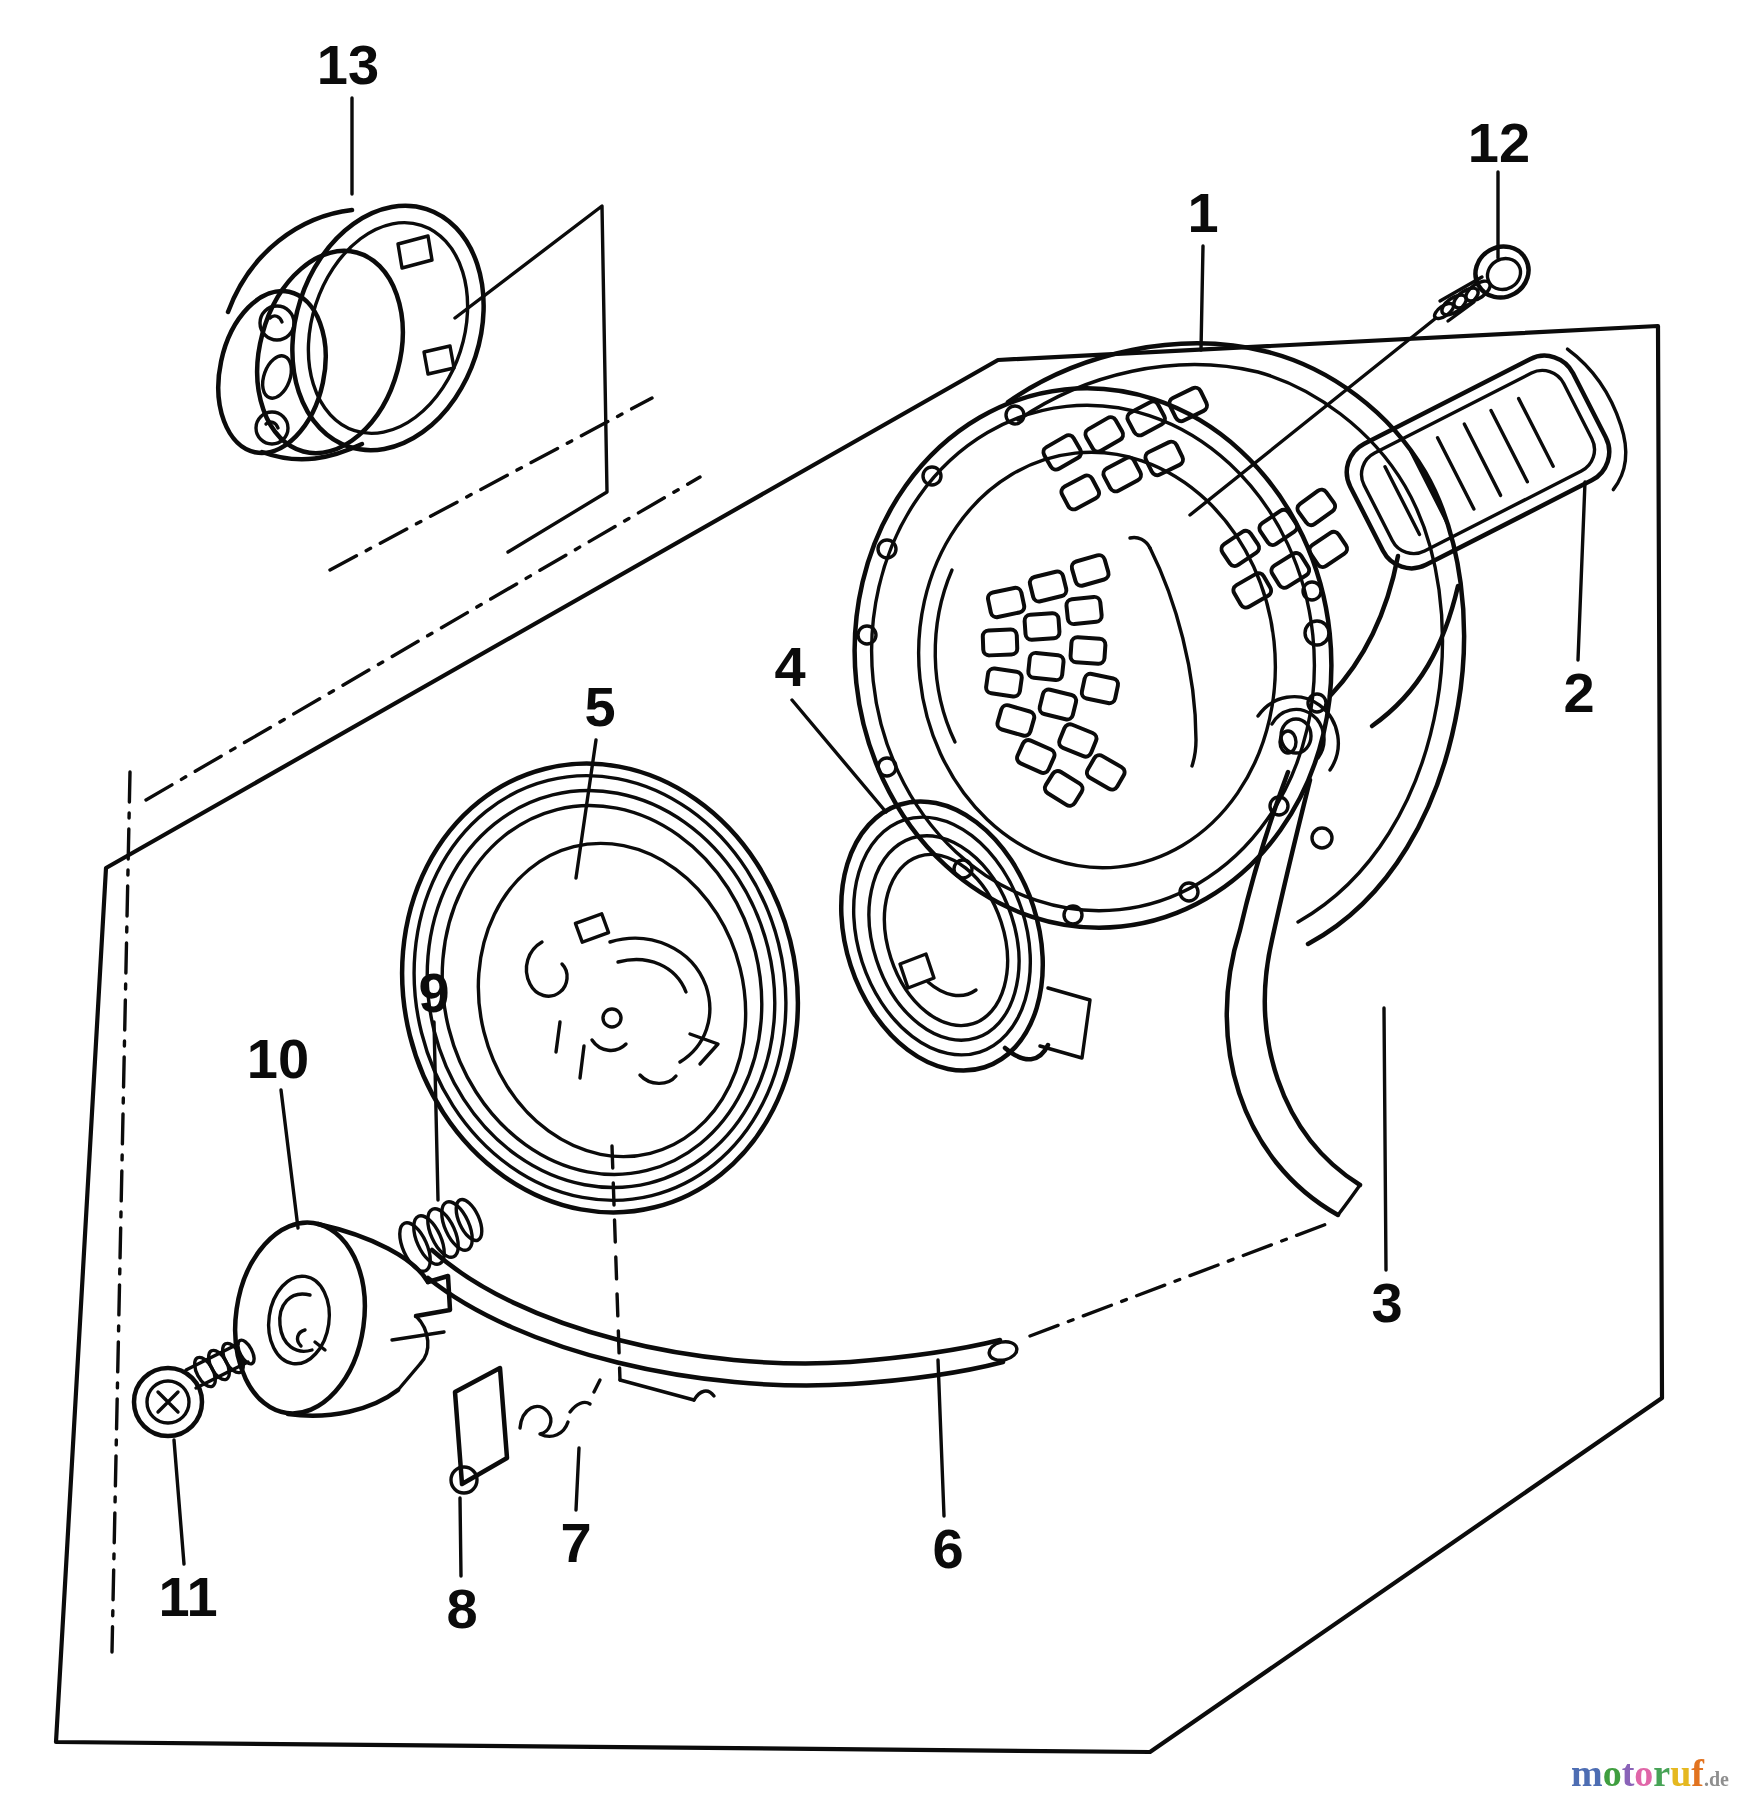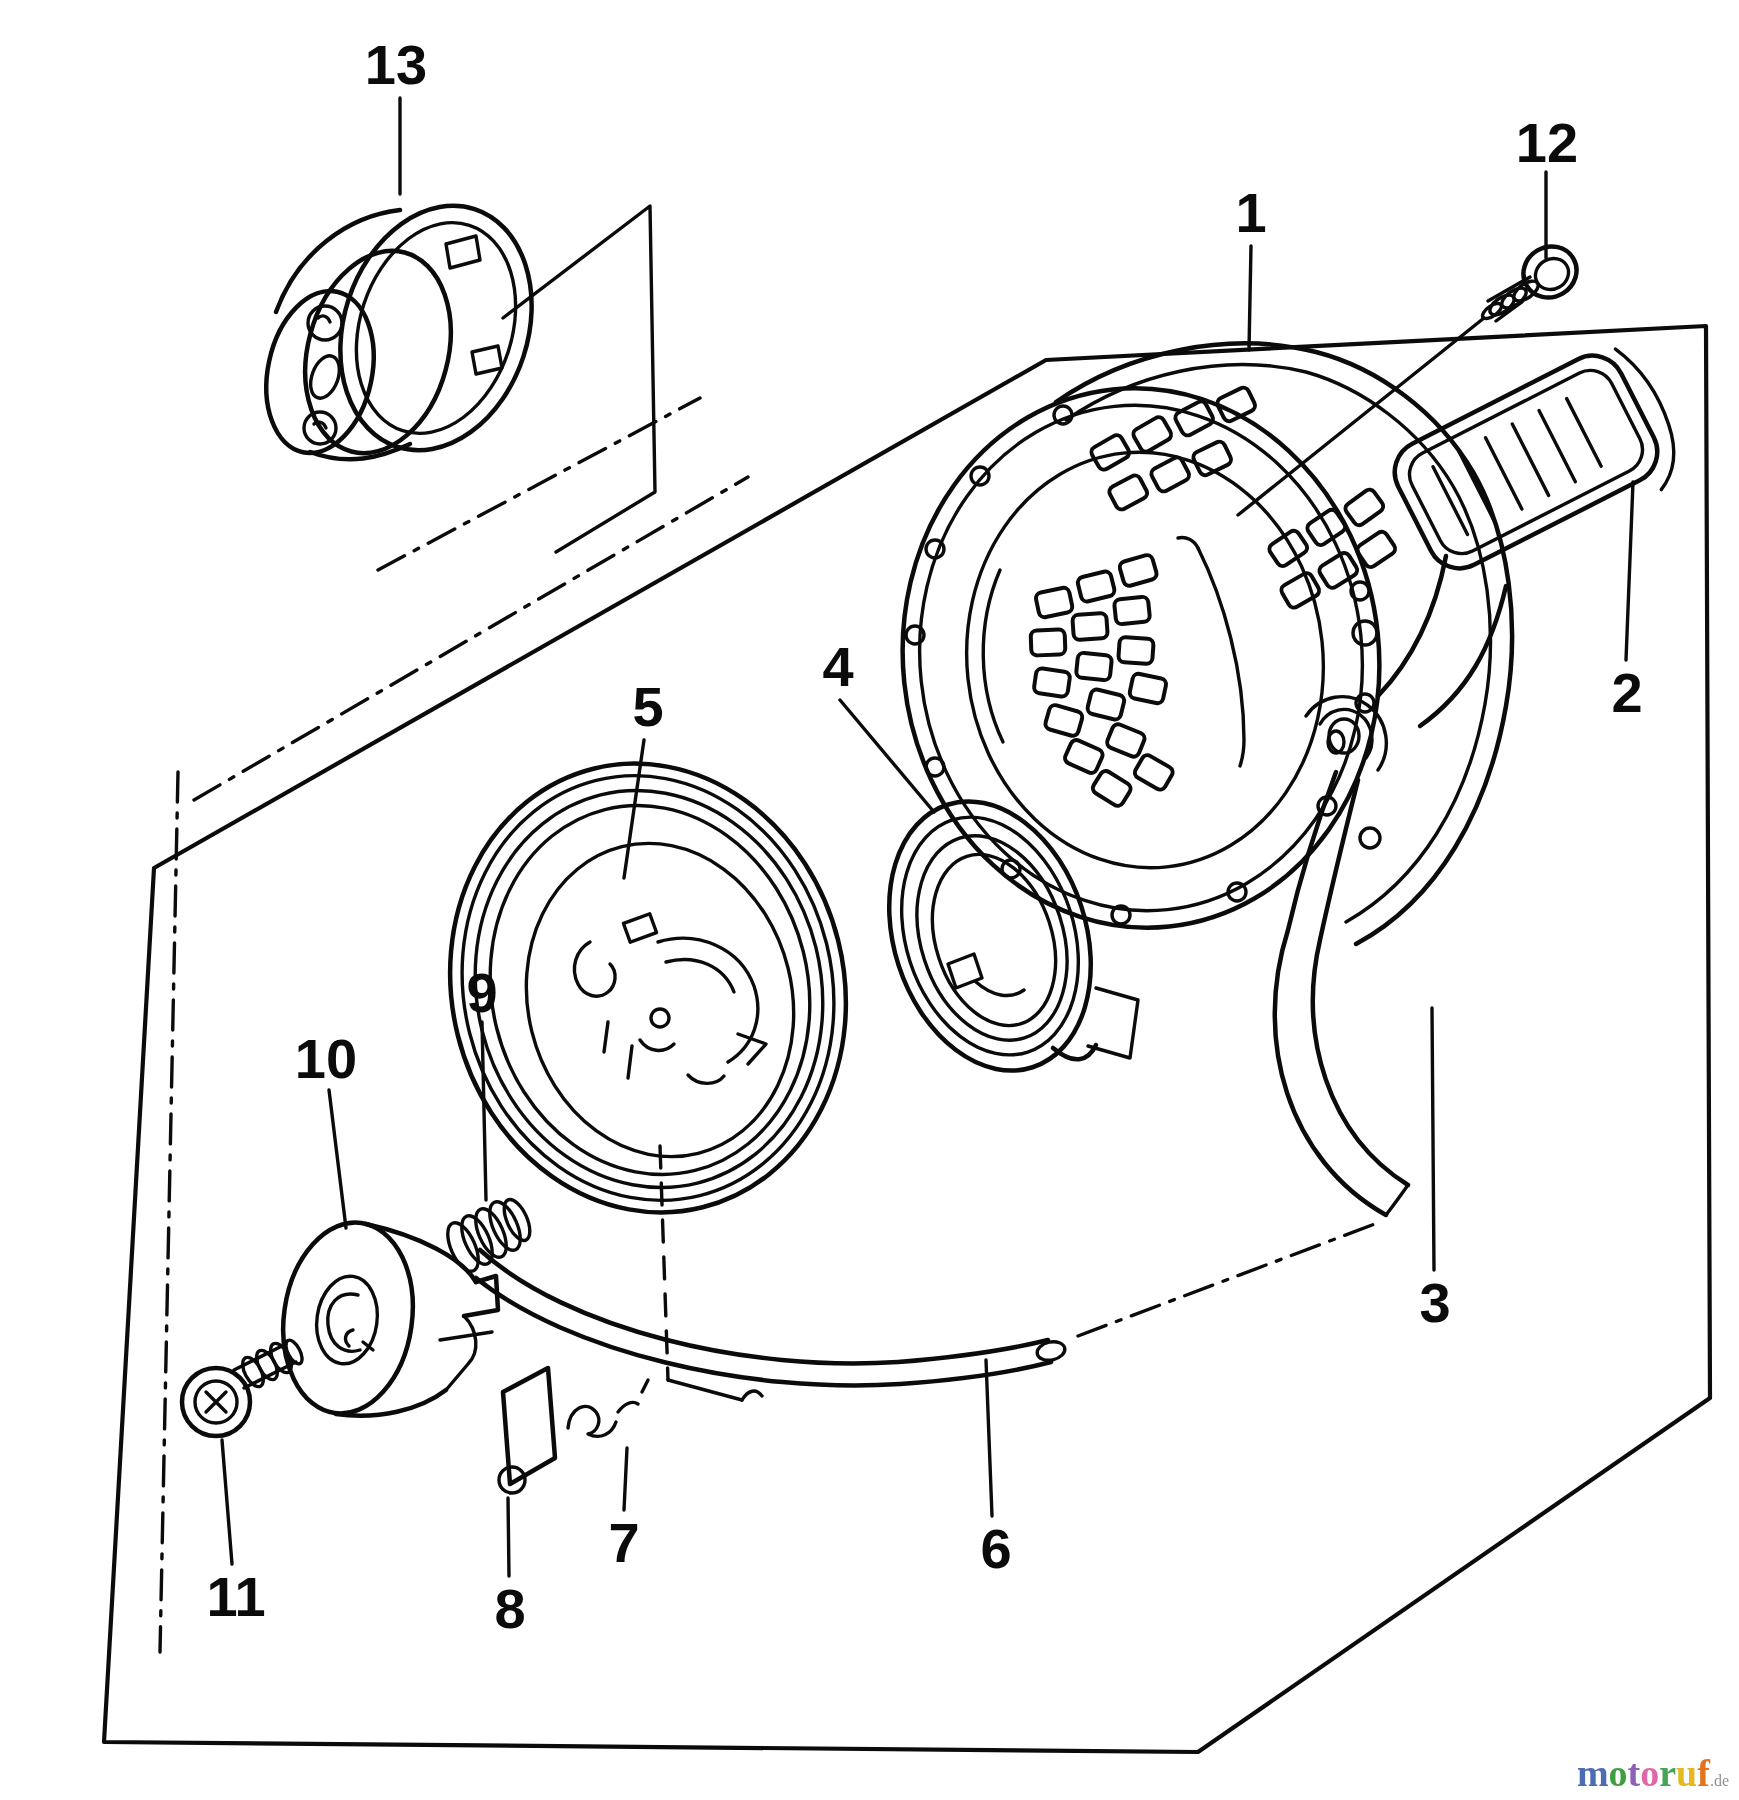--- a/index.html
+++ b/index.html
@@ -1,31 +1,31 @@
 <!DOCTYPE html>
 <html><head>
 <meta charset="utf-8">
 <style>
   html,body{margin:0;padding:0;background:#ffffff;}
   body{width:1739px;height:1800px;position:relative;overflow:hidden;
        font-family:"Liberation Sans", sans-serif;}
-  #stage{position:absolute;inset:0;padding-left:48px;}
+  #stage{position:absolute;inset:0;}
   svg{display:block;}
   svg *{vector-effect:none;}
   .ln{stroke:#0b0b0b;fill:none;stroke-width:4.5;stroke-linecap:round;stroke-linejoin:round;}
   .ln2{stroke:#0b0b0b;fill:none;stroke-width:3.4;stroke-linecap:round;stroke-linejoin:round;}
   .box{stroke:#0b0b0b;fill:none;stroke-width:4.2;stroke-linejoin:round;}
   .dashdot{stroke:#0b0b0b;fill:none;stroke-width:3.4;stroke-dasharray:30 11 5 11;stroke-linecap:round;}
   .longdash{stroke:#0b0b0b;fill:none;stroke-width:3.4;stroke-dasharray:22 15;stroke-linecap:round;}
   .slot{stroke:#0b0b0b;fill:none;stroke-width:4;}
   .callout{font-family:"Liberation Sans", sans-serif;font-weight:bold;font-size:56px;fill:#0b0b0b;text-anchor:middle;}
   #watermark{position:absolute;right:10px;bottom:8px;
      font-family:"Liberation Serif", serif;font-weight:bold;font-size:38px;line-height:1;
      letter-spacing:0px;user-select:none;}
-  #watermark .suffix{font-size:16px;font-weight:normal;}
+  #watermark .suffix{font-size:20px;font-weight:bold;}
 </style>
 </head>
 <body>
 
 <div id="stage">
 <svg width="1739" height="1800" viewBox="0 0 1739 1800" xmlns="http://www.w3.org/2000/svg">
 
   <g>
     <path class="box" d="M 998 360 L 1658 326 L 1662 1398 L 1150 1752 L 56 1742 L 106 868 Z"></path>
   </g>

